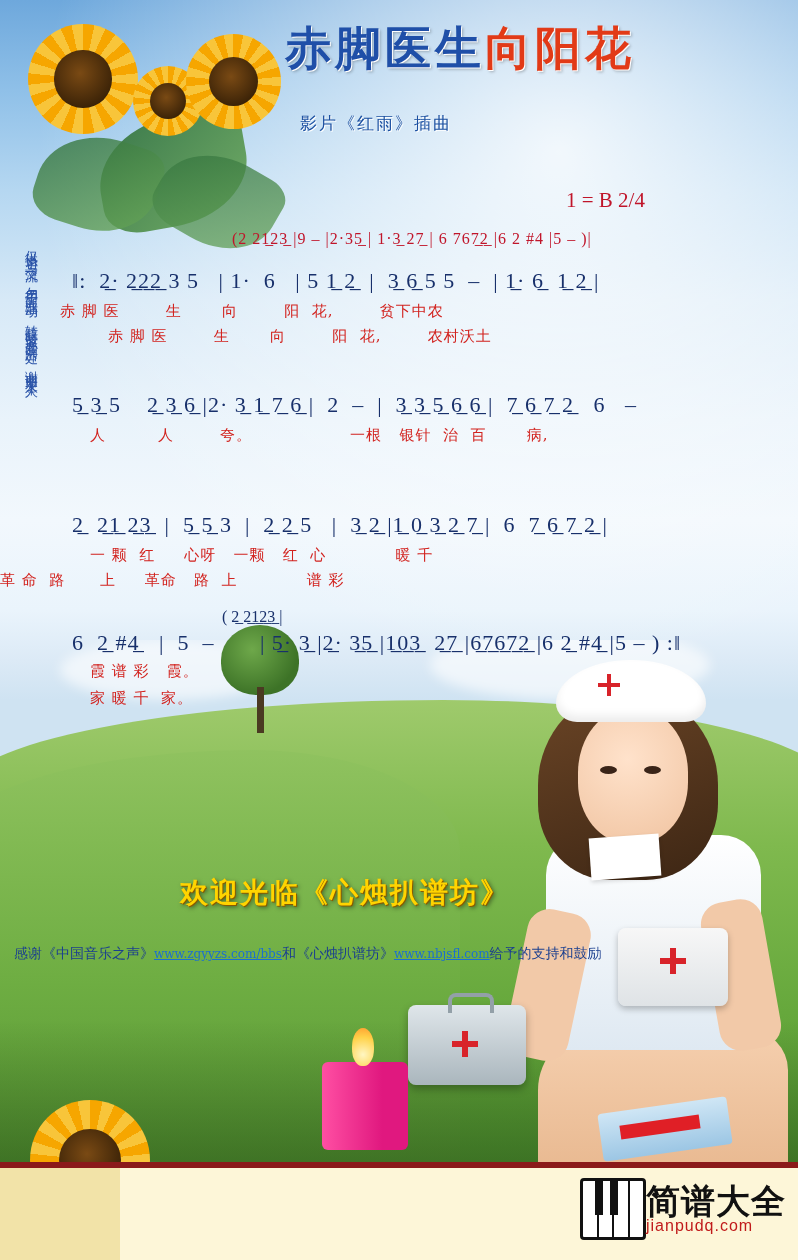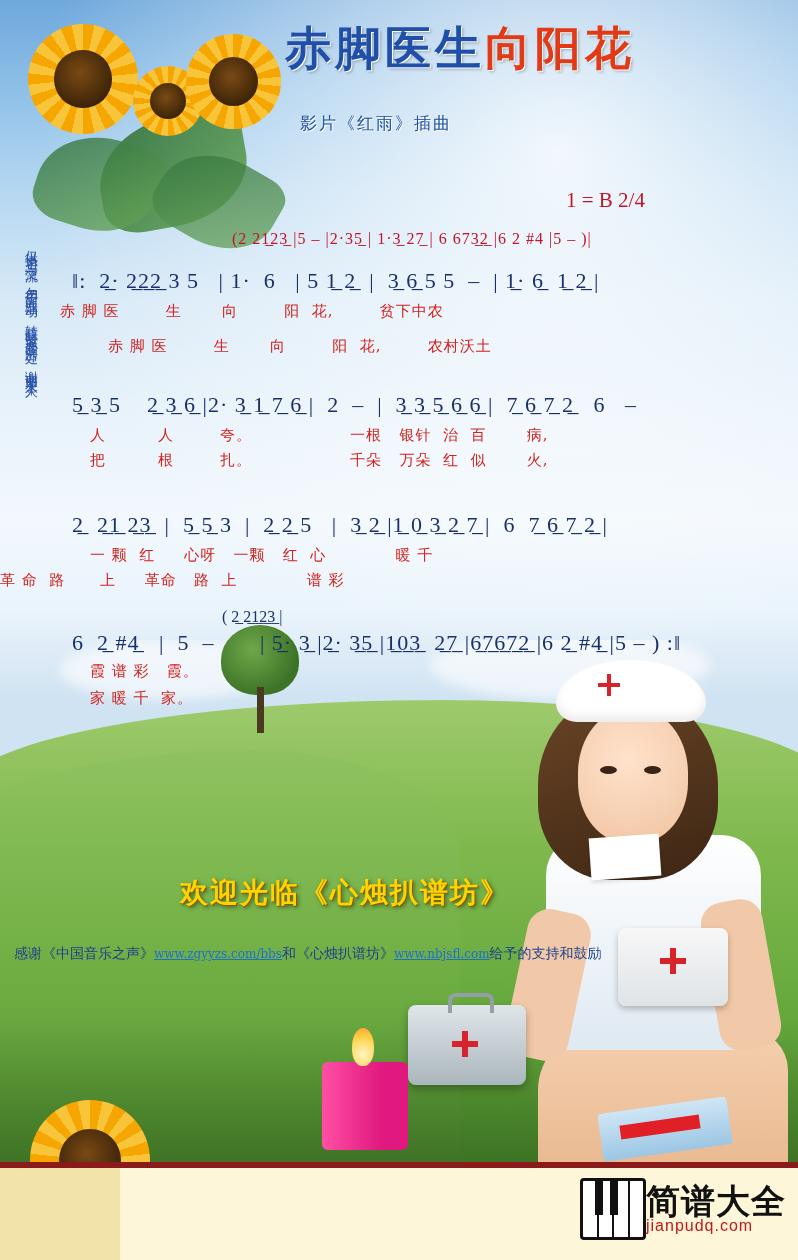--- a/index.html
+++ b/index.html
@@ -212,32 +212,31 @@
   <div class="score">
 
     <div class="title">
       <span>赤脚医生</span><span class="p2">向阳花</span>
     </div>
 
     <div class="subtitle">影片《红雨》插曲</div>
 
     <div class="keysig">1 = B 2/4</div>
 
-    <div class="pickup">(2 21̲23̲ |5 – |2·35̲ | 1·3̲ 27̲ | 6  673̲2̲ |6  2 #4 |5 – )|</div>
+    <div class="pickup">(2 21̲23̲ |9 – |2·35̲ | 1·3̲ 27̲ | 6  767̲2̲ |6  2 #4 |5 – )|</div>
 
     <div class="sysrow" style="top:268px;">
       <div class="notes" style="margin-left:72px;">‖:  2̲· 2̲2̲2̲ 3 5   | 1·  6   | 5 1̲ 2̲  |  3̲ 6̲ 5 5  –  | 1̲· 6̲  1̲ 2̲ |</div>
       <div class="lyr" style="margin-left:60px;margin-top:8px;">赤 脚 医        生       向        阳  花,        贫下中农</div>
-      <div class="lyr lyr2" style="margin-left:108px;margin-top:16px;">赤 脚 医        生       向        阳  花,        农村沃土</div>
+      <div class="lyr lyr2" style="margin-left:108px;margin-top:6px;">赤 脚 医        生       向        阳  花,        农村沃土</div>
     </div>
 
     <div class="sysrow" style="top:392px;">
       <div class="notes" style="margin-left:72px;">5̲ 3̲ 5    2̲ 3̲ 6̲ |2· 3̲ 1̲ 7̲ 6̲ |  2  –  |  3̲ 3̲ 5̲ 6̲ 6̲ |  7̲ 6̲ 7̲ 2̲   6   –</div>
       <div class="lyr" style="margin-left:90px;margin-top:8px;">人         人        夸。                 一根   银针  治  百       病,</div>
-      <div class="lyr lyr2" style="margin-left:90px;margin-top:6px;">把         根        扎。                 千朵   万朵  红  似       火,</div>
     </div>
 
     <div class="sysrow" style="top:512px;">
       <div class="notes" style="margin-left:72px;">2̲  2̲1̲ 2̲3̲  |  5̲ 5̲ 3  |  2̲ 2̲ 5   |  3̲ 2̲ |1̲ 0̲ 3̲ 2̲ 7̲ |  6  7̲ 6̲ 7̲ 2̲ |</div>
       <div class="lyr" style="margin-left:90px;margin-top:8px;">一 颗  红     心呀   一颗   红  心            暖 千</div>
       <div class="lyr lyr2" style="margin-top:6px;">革 命  路      上     革命   路  上            谱 彩</div>
     </div>
 
     <div class="sysrow" style="top:608px;">
       <div class="paren" style="margin-left:222px;">( 2̲  2̲1̲2̲3̲ |</div>

